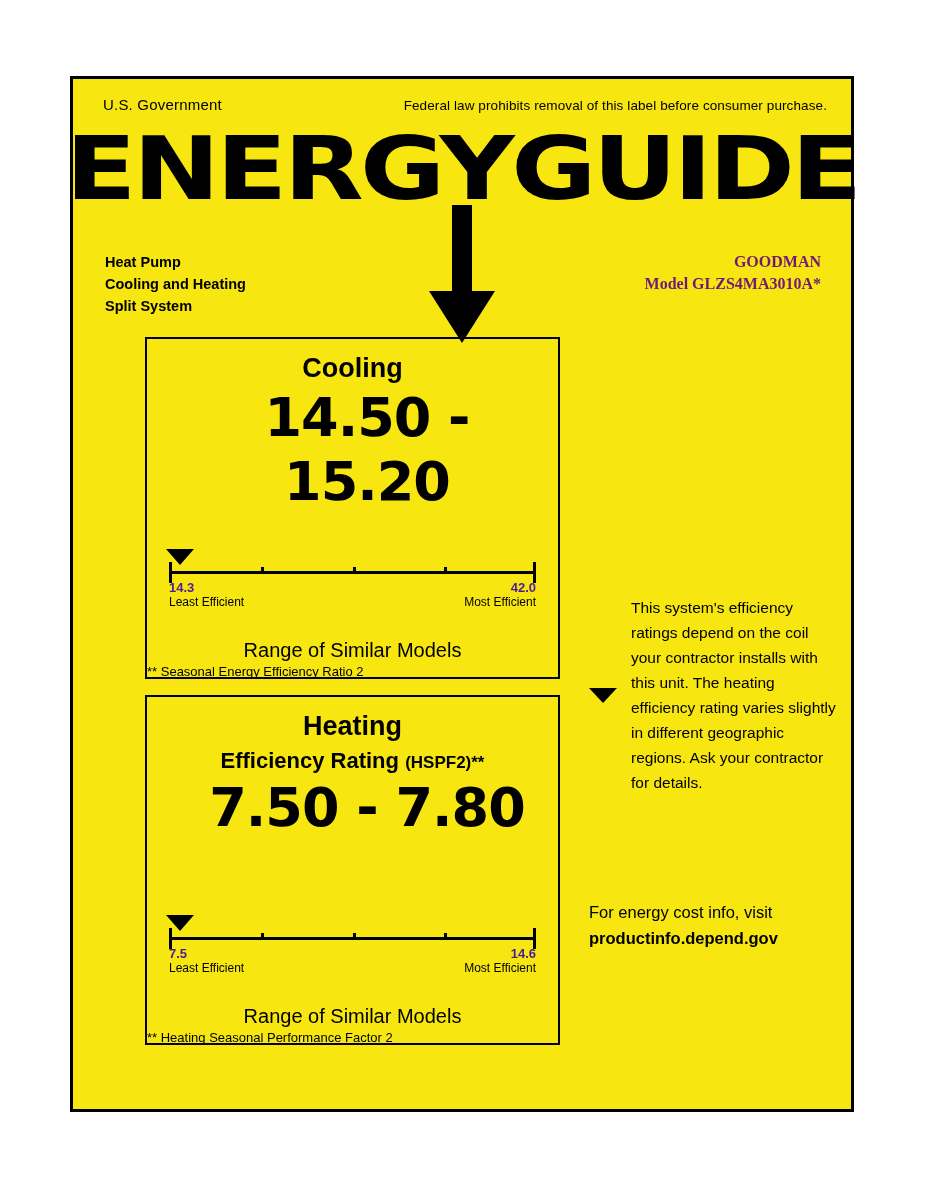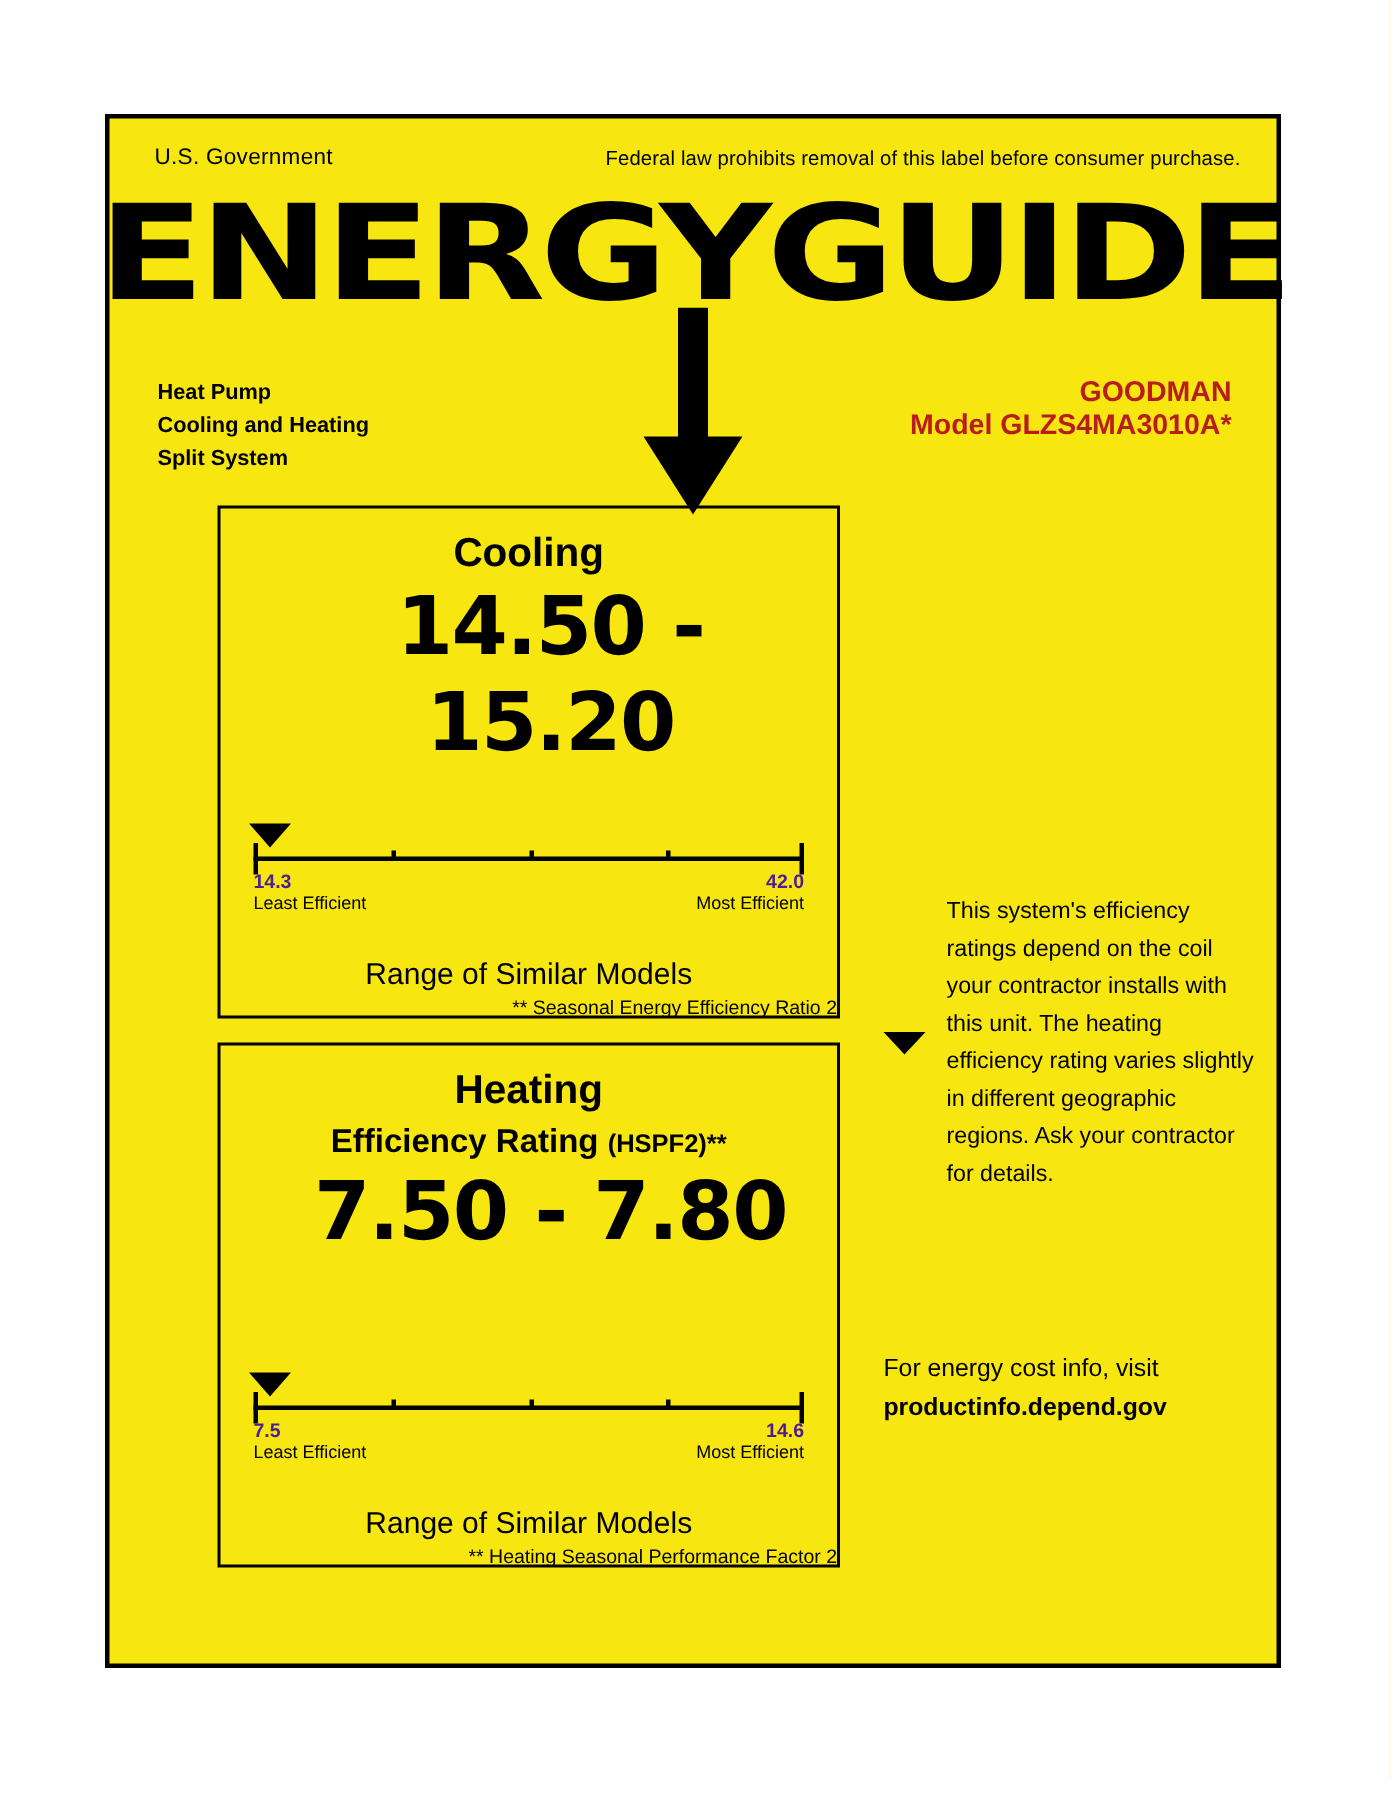--- a/index.html
+++ b/index.html
@@ -85,25 +85,26 @@
     top: 172px;
     font-size: 14.5px;
     font-weight: bold;
     line-height: 22px;
     color: #000;
   }
   .prod-right {
     position: absolute;
     right: 30px;
     top: 172px;
-    font-size: 19px;
+    font-size: 16px;
     font-weight: bold;
     line-height: 22px;
-    color: #b91c1c;
+    color: #701a75;
     text-align: right;
+    font-family: Liberation Serif, serif;
   }
 
   
   .rating-box {
     position: absolute;
     border: 2px solid #000;
     box-sizing: border-box;
     background: transparent;
   }
   #cooling-box {
@@ -217,21 +218,21 @@
     font-size: 20px;
     color: #000000;
   }
   #cooling-range { top: 300px; }
   #heating-range { top: 308px; }
 
   .rb-footnote {
     position: absolute;
     left: 0;
     right: 0;
-    text-align: right;
+    text-align: left;
     font-size: 13px;
     color: #000;
   }
   #cooling-footnote { top: 325px; }
   #heating-footnote { top: 333px; }
 
   
   .side-note {
     position: absolute;
     left: 516px;

